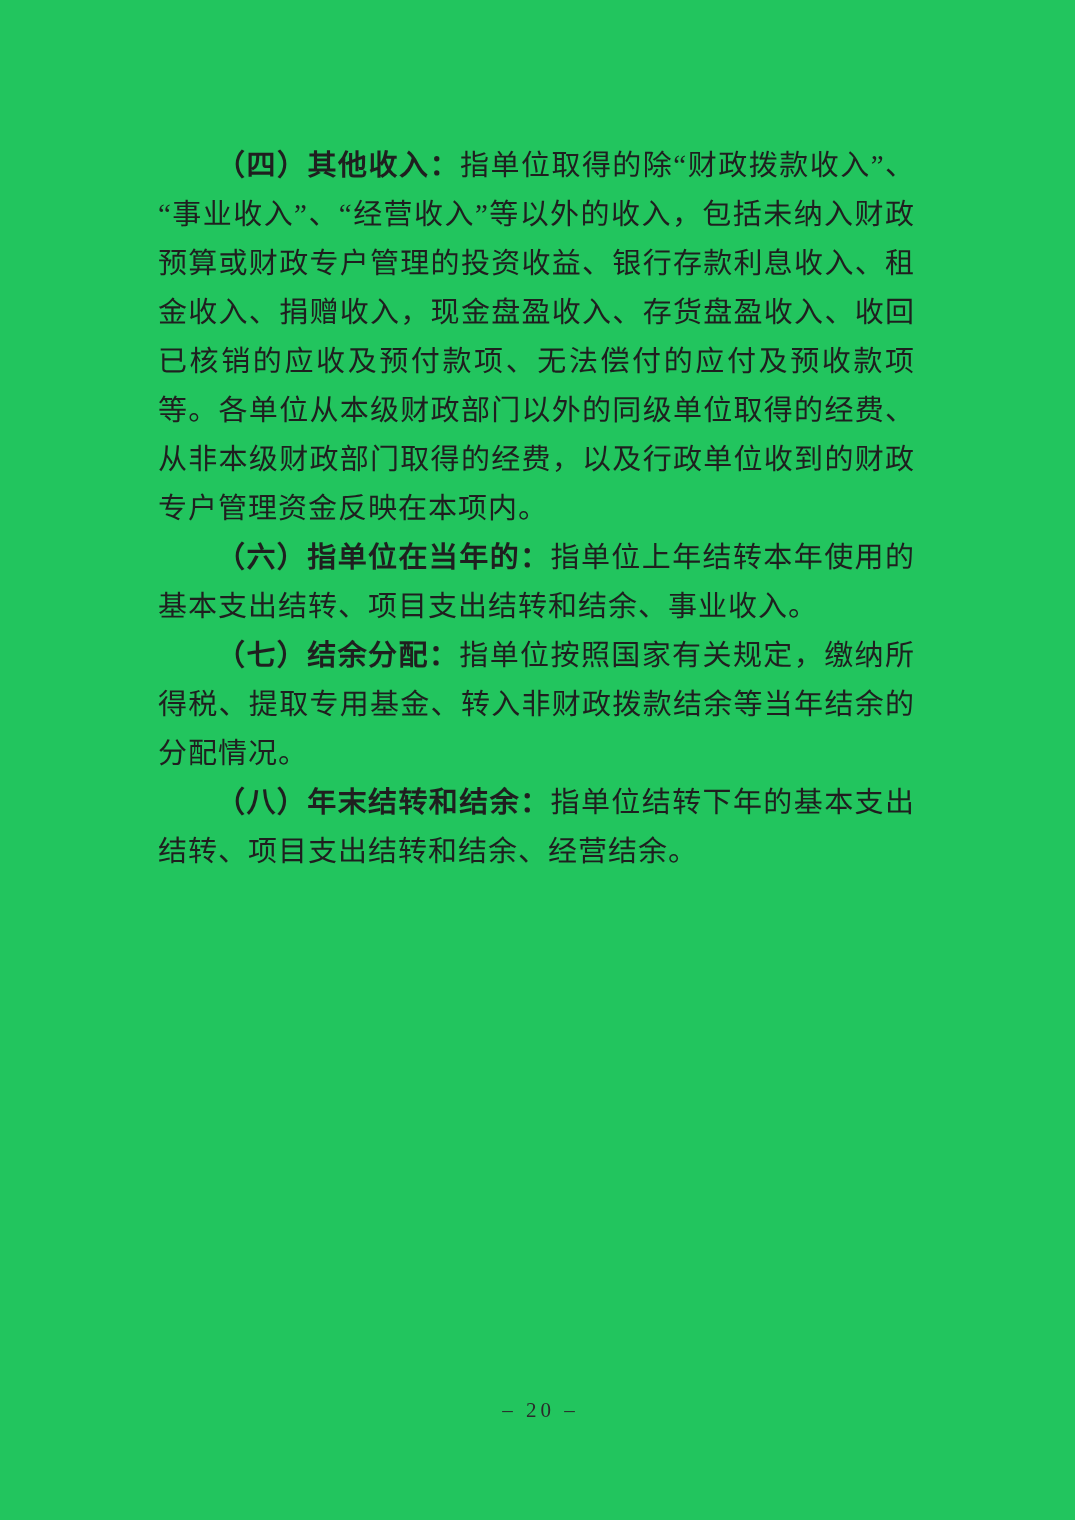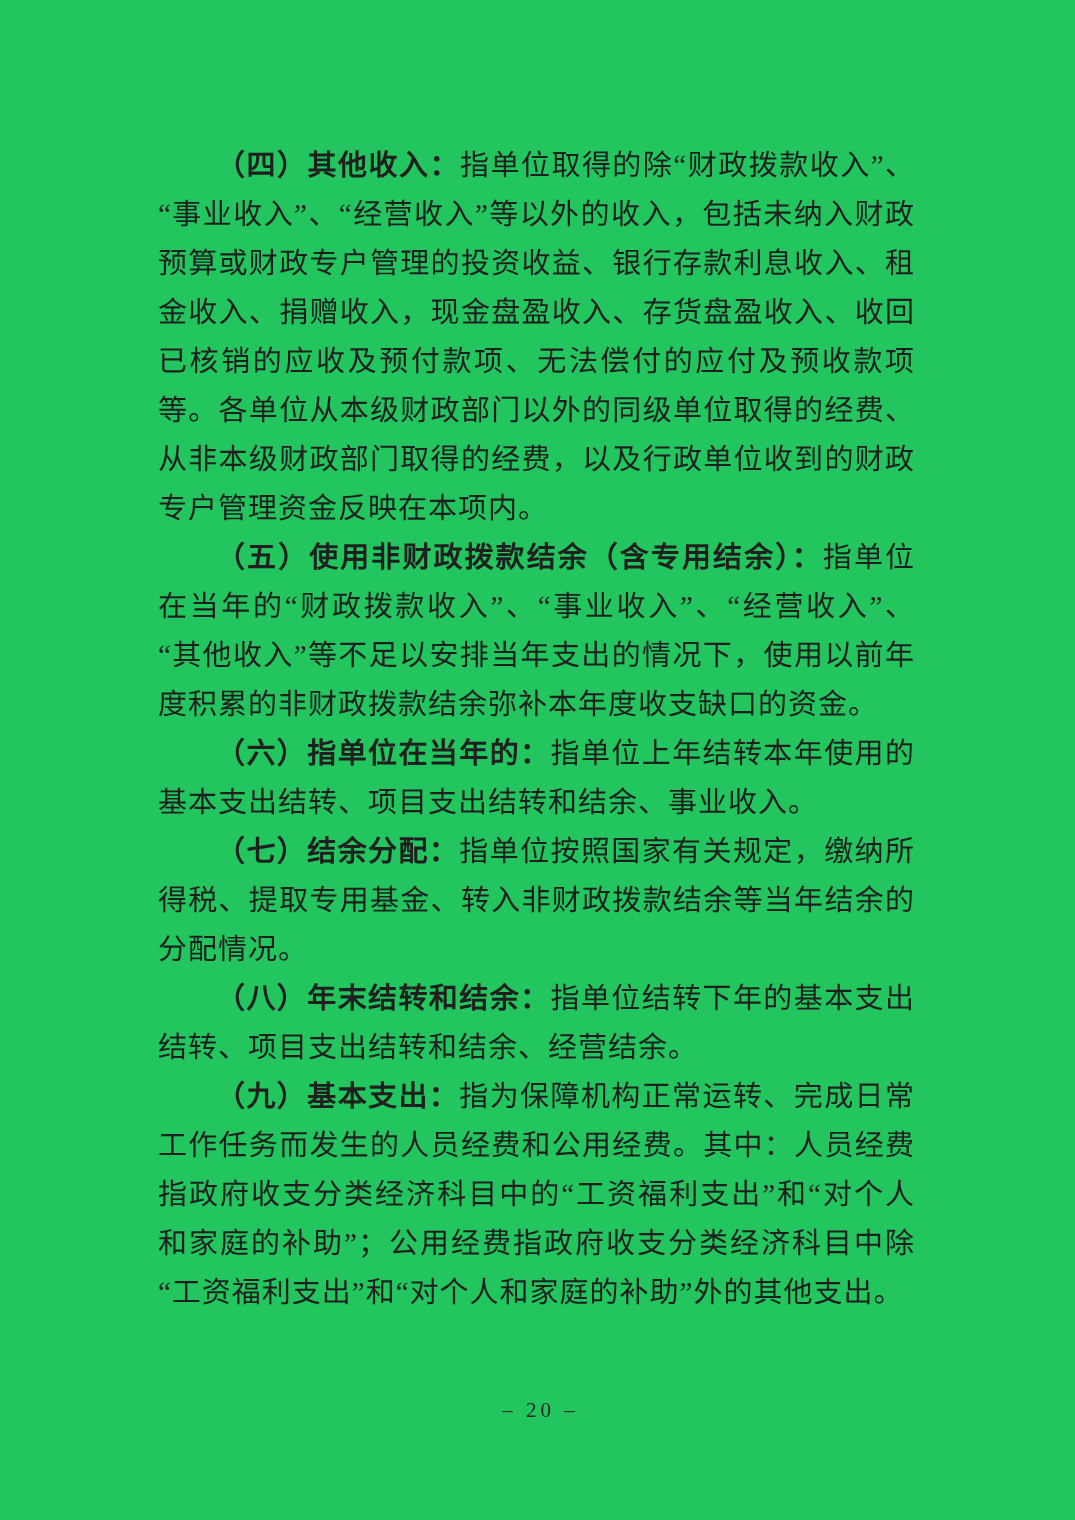--- a/index.html
+++ b/index.html
@@ -47,26 +47,24 @@
   }
 </style>
 </head>
 <body>
 
 <div class="page">
   <main class="content">
 
     <p class="para"><b class="head">（四）其他收入：</b><span>指单位取得的除“财政拨款收入”、“事业收入”、“经营收入”等以外的收入，包括未纳入财政预算或财政专户管理的投资收益、银行存款利息收入、租金收入、捐赠收入，现金盘盈收入、存货盘盈收入、收回已核销的应收及预付款项、无法偿付的应付及预收款项等。各单位从本级财政部门以外的同级单位取得的经费、从非本级财政部门取得的经费，以及行政单位收到的财政专户管理资金反映在本项内。</span></p>
 
-    <p class="para"><b class="head">（五）使用非财政拨款结余（含专用结余）：</b><span>指单位在当年的“财政拨款收入”、“事业收入”、“经营收入”、“其他收入”等不足以安排当年支出的情况下，使用以前年度积累的非财政拨款结余弥补本年度收支缺口的资金。</span></p>
 
     <p class="para"><b class="head">（六）指单位在当年的：</b><span>指单位上年结转本年使用的基本支出结转、项目支出结转和结余、事业收入。</span></p>
 
     <p class="para"><b class="head">（七）结余分配：</b><span>指单位按照国家有关规定，缴纳所得税、提取专用基金、转入非财政拨款结余等当年结余的分配情况。</span></p>
 
     <p class="para"><b class="head">（八）年末结转和结余：</b><span>指单位结转下年的基本支出结转、项目支出结转和结余、经营结余。</span></p>
 
-    <p class="para"><b class="head">（九）基本支出：</b><span>指为保障机构正常运转、完成日常工作任务而发生的人员经费和公用经费。其中：人员经费指政府收支分类经济科目中的“工资福利支出”和“对个人和家庭的补助”；公用经费指政府收支分类经济科目中除“工资福利支出”和“对个人和家庭的补助”外的其他支出。</span></p>
 
   </main>
 
   <footer class="page-number">– 20 –</footer>
 </div>
 
 </body></html>

